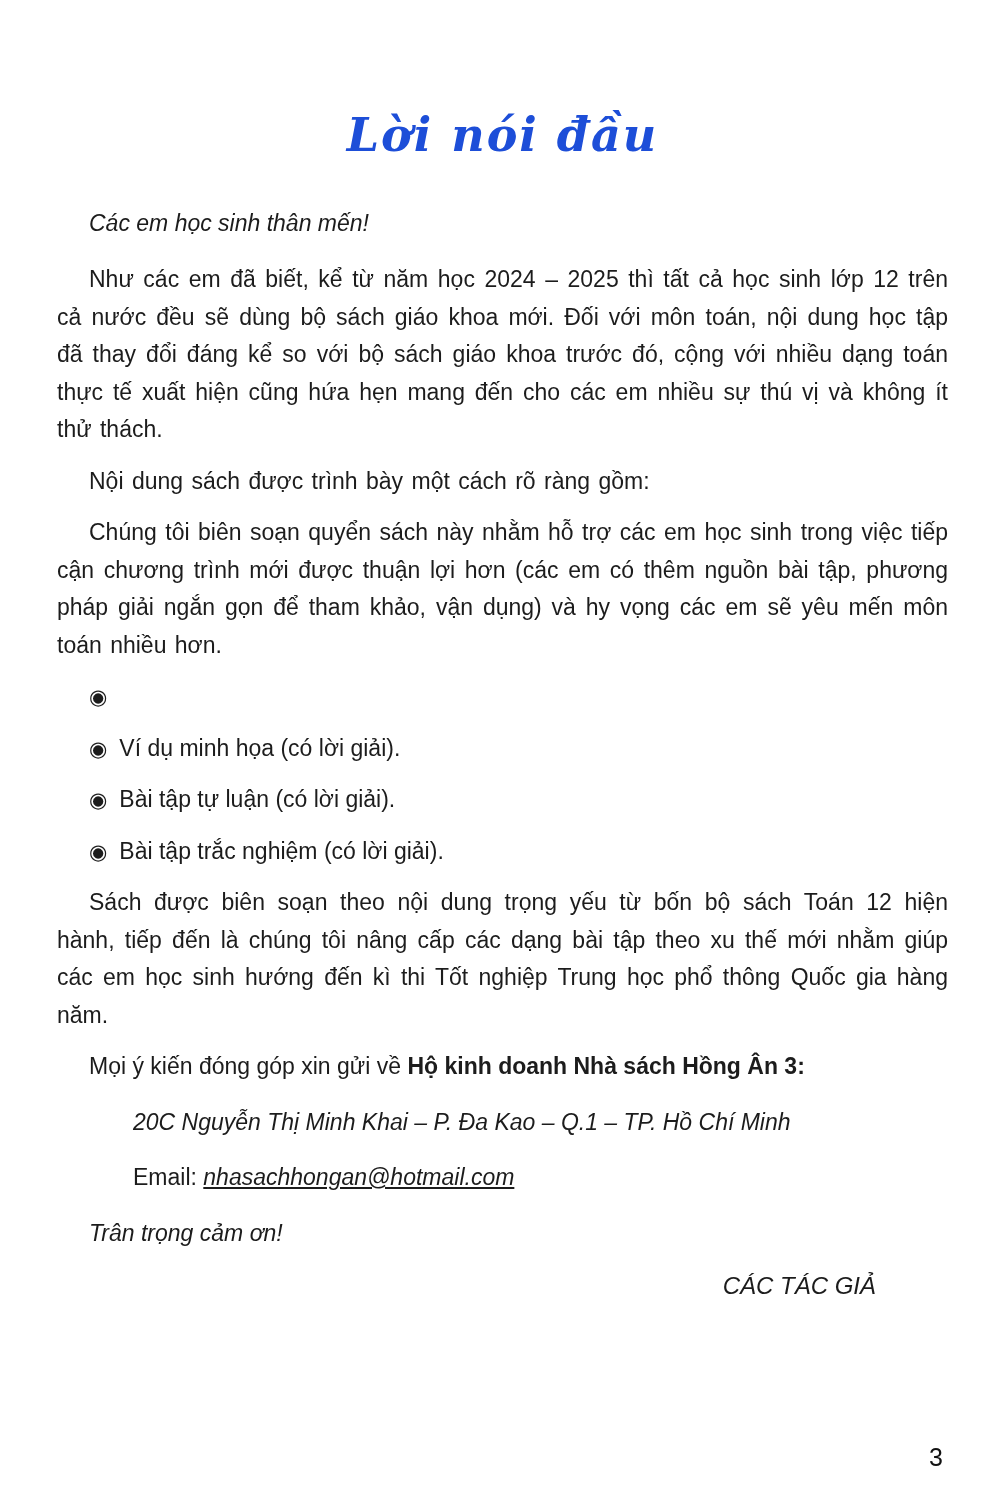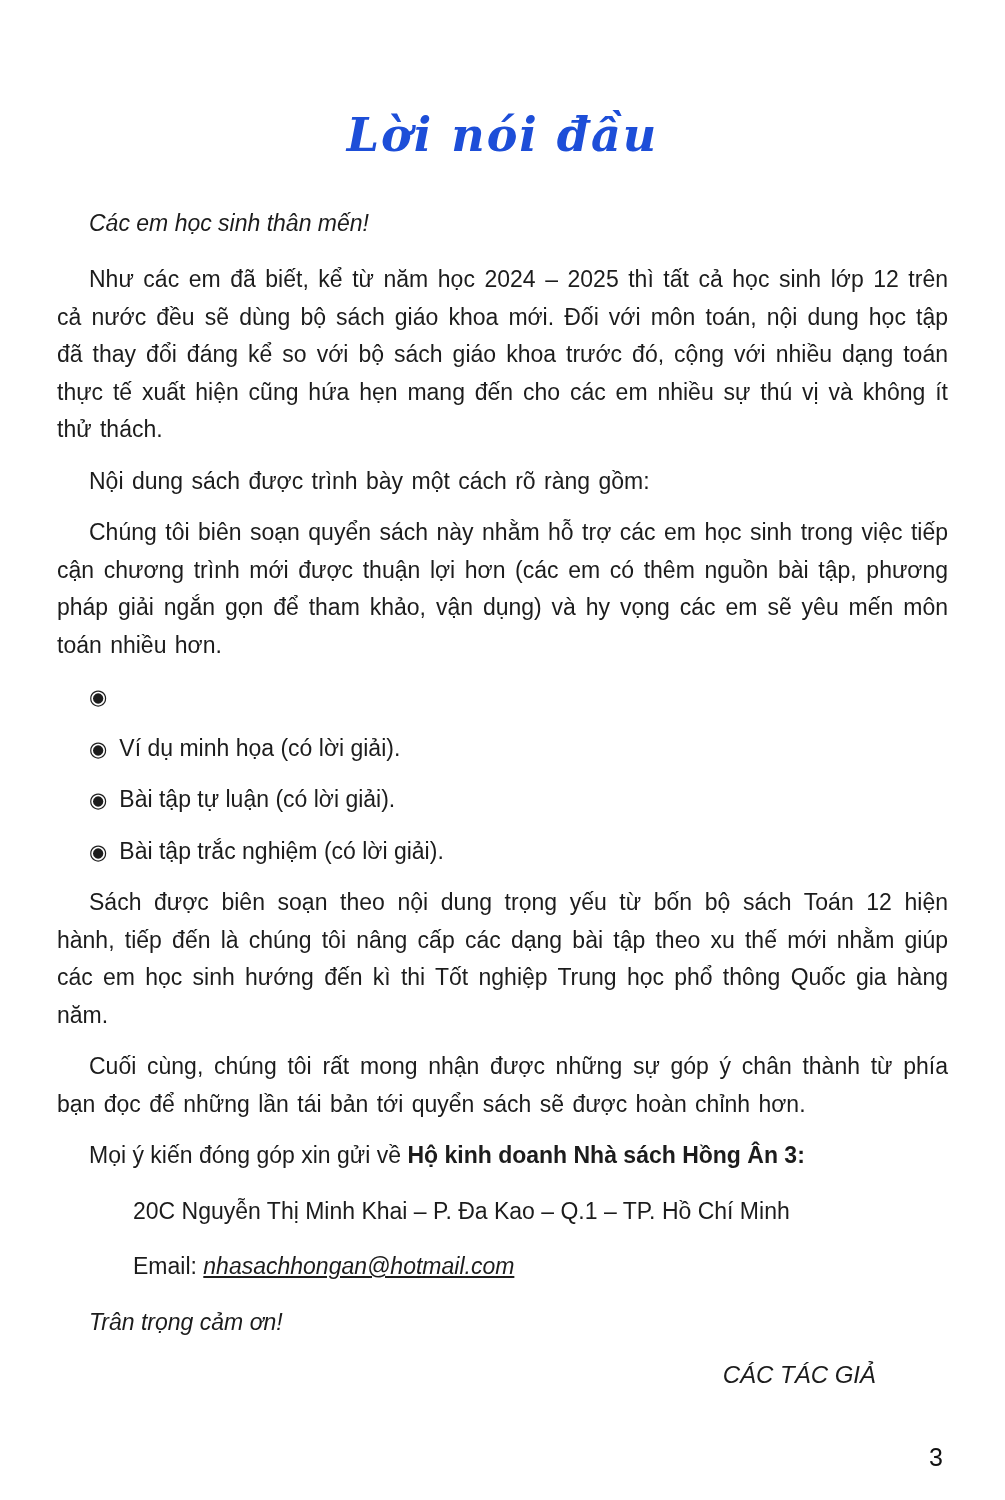--- a/index.html
+++ b/index.html
@@ -61,20 +61,21 @@
     text-indent: 32px;
     margin-top: 10px;
     margin-bottom: 18px;
   }
   .contact-line b { font-weight: bold; text-align: center; }
   .address-line {
     font-size: 23px;
     line-height: 37.5px;
     padding-left: 76px;
     margin-bottom: 18px;
+    font-style: italic;
   }
   .email-line {
     font-size: 23px;
     line-height: 37.5px;
     padding-left: 76px;
     margin-bottom: 18px;
   }
   .email-line .email-addr { font-style: italic; text-decoration: underline; }
   .thanks-line {
     font-style: italic;
@@ -126,21 +127,20 @@
       <span>Bài tập tự luận (có lời giải).</span>
     </div>
     <div class="bullet-item">
       <span class="bullet-glyph">◉</span>
       <span>Bài tập trắc nghiệm (có lời giải).</span>
     </div>
   </div>
 
   <p class="body">Sách được biên soạn theo nội dung trọng yếu từ bốn bộ sách Toán 12 hiện hành, tiếp đến là chúng tôi nâng cấp các dạng bài tập theo xu thế mới nhằm giúp các em học sinh hướng đến kì thi Tốt nghiệp Trung học phổ thông Quốc gia hàng năm.</p>
 
-  <p class="body">Cuối cùng, chúng tôi rất mong nhận được những sự góp ý chân thành từ phía bạn đọc để những lần tái bản tới quyển sách sẽ được hoàn chỉnh hơn.</p>
 
   <p class="contact-line"><span>Mọi ý kiến đóng góp xin gửi về </span><b>Hộ kinh doanh Nhà sách Hồng Ân 3</b><b>:</b></p>
 
   <p class="address-line">20C Nguyễn Thị Minh Khai – P. Đa Kao – Q.1 – TP. Hồ Chí Minh</p>
 
   <p class="email-line"><span>Email: </span><span class="email-addr">nhasachhongan@hotmail.com</span></p>
 
   <p class="thanks-line">Trân trọng cảm ơn!</p>
 
   <p class="signature-line">CÁC TÁC GIẢ</p>

